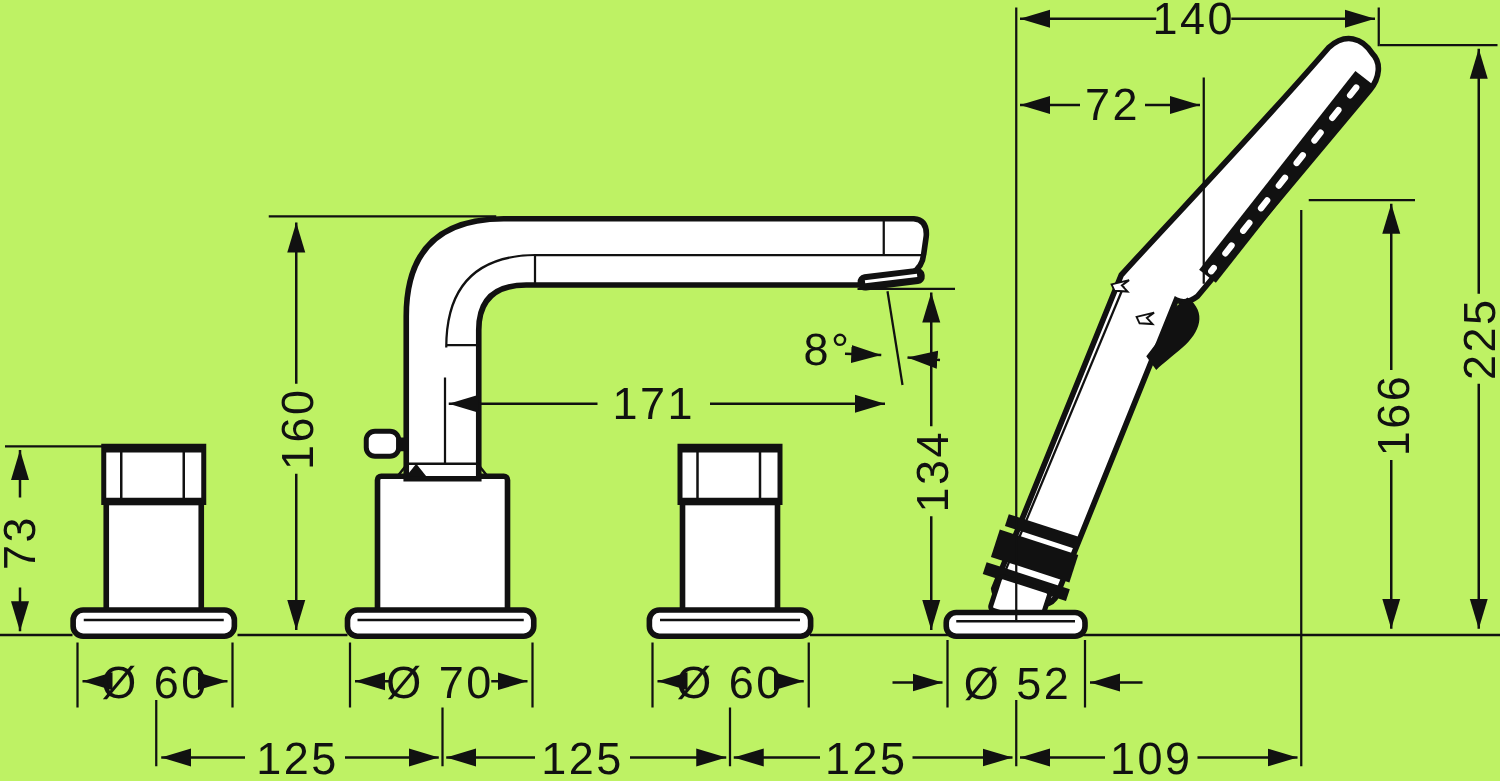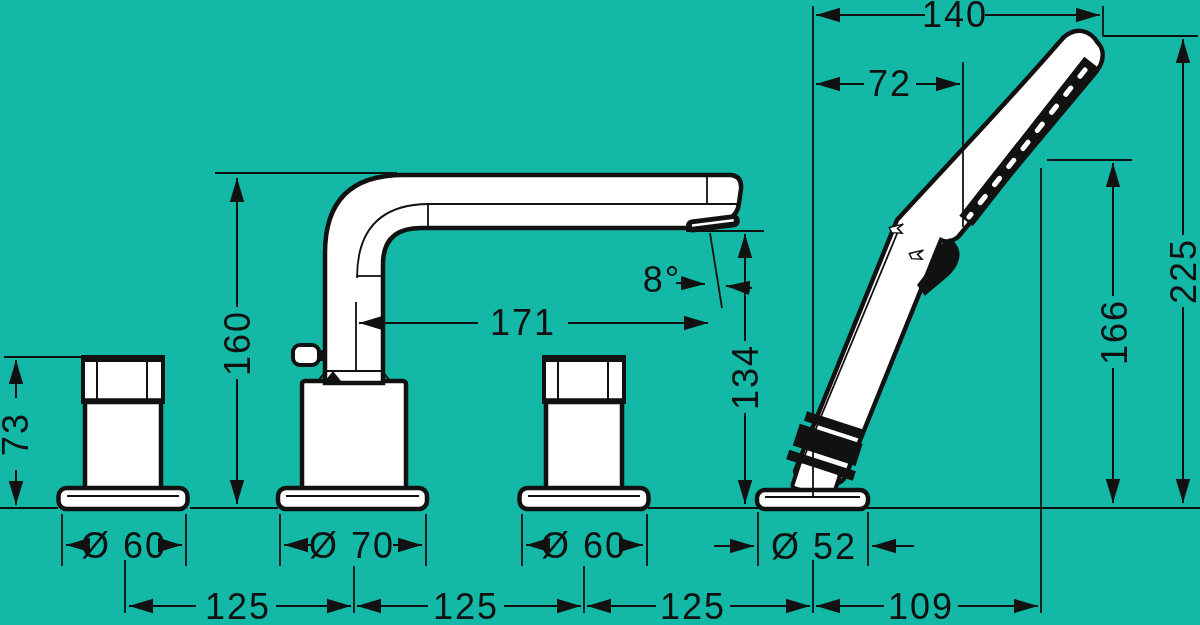--- a/index.html
+++ b/index.html
@@ -1,16 +1,16 @@
 <!DOCTYPE html>
 <html><head>
 <meta charset="utf-8">
 <style>
   html,body{margin:0;padding:0;background:#ffffff;}
-  .stage{position:relative;width:1200px;height:625px;background:#14b8a6;overflow:hidden;}
+  .stage{position:relative;width:1200px;height:625px;background:#bef264;overflow:hidden;}
   svg{display:block;}
   text.dim{
     font-family:"Liberation Sans","DejaVu Sans",sans-serif;
     font-size:36px;
     letter-spacing:2px;
     fill:#111;
     text-anchor:middle;
   }
 </style>
 </head>

